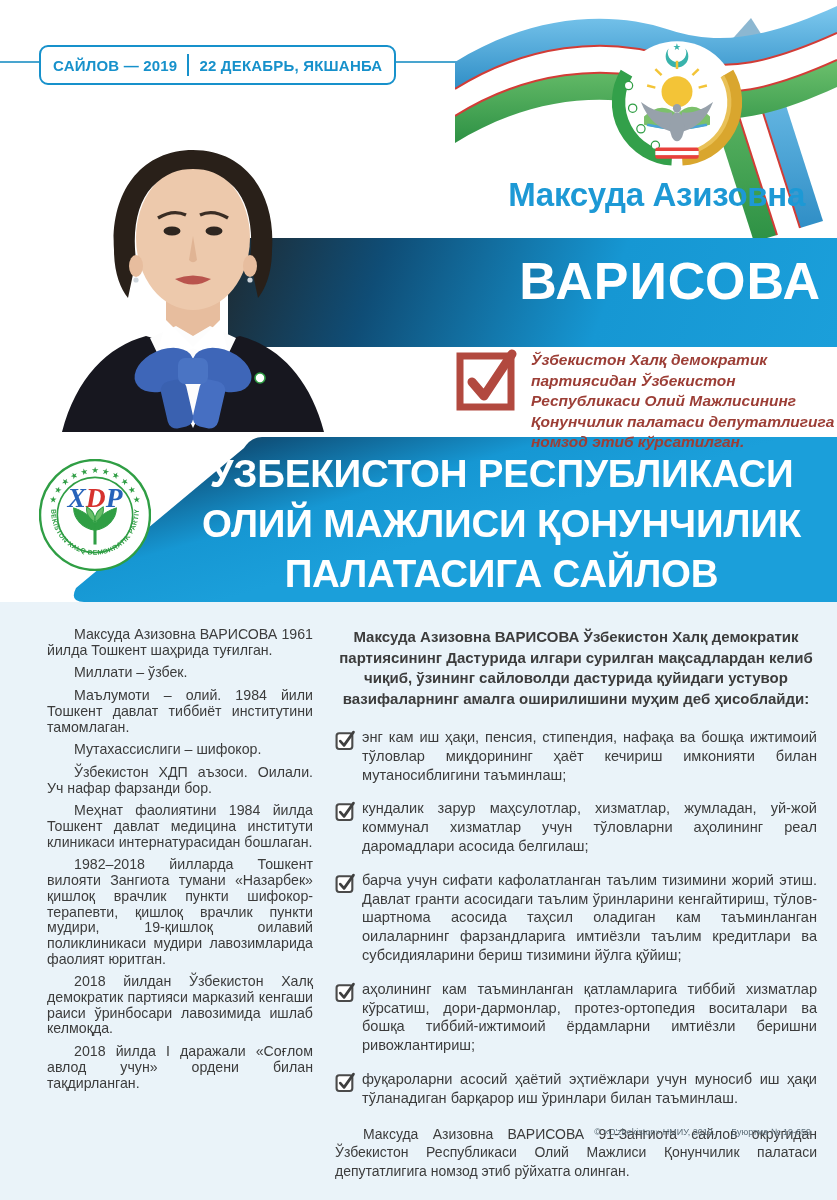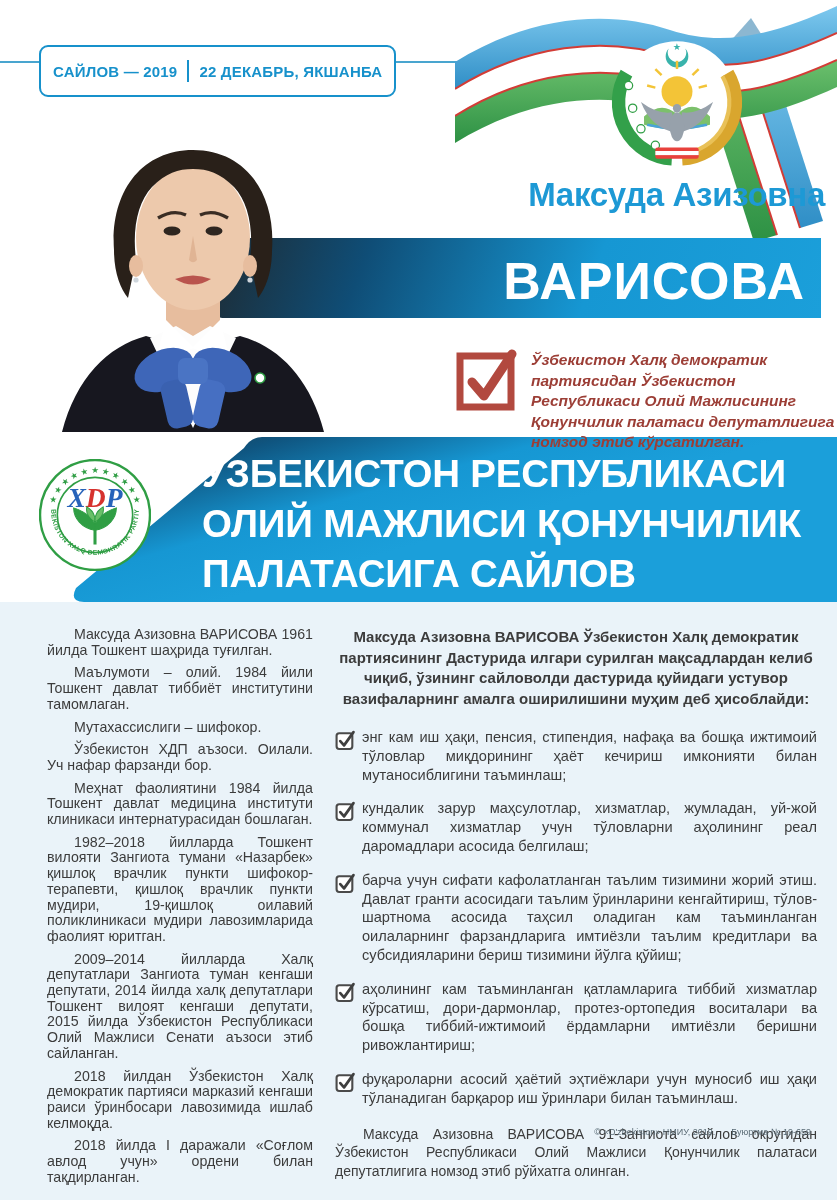--- a/index.html
+++ b/index.html
@@ -6,58 +6,58 @@
   html,body { background:#888; }
   #poster {
     position:relative; width:837px; height:1200px;
     margin:0 auto; background:#ffffff; overflow:hidden;
     font-family:"Liberation Sans", sans-serif; color:#3c3c3c;
   }
   
   .top-rule { position:absolute; left:0; top:61px; width:524px; height:2px; background:#49a5cf; }
   
   .badge {
-    position:absolute; left:39px; top:45px; height:52px;
+    position:absolute; left:39px; top:45px; height:40px;
     display:inline-flex; align-items:center; gap:10px;
     padding:0 12px; background:#fff;
     border:2.5px solid #1791cb; border-radius:9px;
     color:#1791cb; font-weight:bold; font-size:15px; white-space:nowrap;
     letter-spacing:.2px; z-index:7;
   }
   .badge .sep { width:2px; height:22px; background:#1791cb; }
   
   .flag { position:absolute; left:455px; top:0; width:382px; height:248px; z-index:1; }
   .emblem { position:absolute; left:610px; top:34px; width:134px; height:134px; z-index:2; }
   
   .portrait { position:absolute; left:48px; top:110px; width:290px; height:322px; z-index:5; }
   
   .given-names {
-    position:absolute; right:12px; top:176px; z-index:6;
+    position:absolute; right:32px; top:176px; z-index:6;
     font-size:33px; font-weight:bold; color:#1d99d5; letter-spacing:-.3px;
   }
   .surname-banner {
-    position:absolute; left:212px; top:238px; width:609px; height:80px; z-index:4;
+    position:absolute; left:228px; top:238px; width:609px; height:109px; z-index:4;
     background:linear-gradient(110deg,#1e2b33 0%,#0f4d76 25%,#1697d3 62%,#1b9fda 100%);
     border-radius:10px 0 0 10px;
   }
   .surname-banner .surname {
     display:block; text-align:right; padding-right:16px; line-height:87px;
     font-size:52px; font-weight:bold; color:#fff; letter-spacing:1px;
   }
   
   .nom-check { position:absolute; left:455px; top:344px; width:64px; height:70px; z-index:6; }
   .nom-note {
     position:absolute; left:531px; top:350px; width:314px; z-index:6;
     font-size:15.5px; font-weight:bold; font-style:italic;
     color:#9c3e36; line-height:20.5px;
   }
   
   .title-banner-svg { position:absolute; left:0; top:437px; width:837px; height:165px; z-index:2; }
   .title-text {
-    position:absolute; right:36px; top:449px; z-index:3; text-align:left;
+    position:absolute; right:36px; top:449px; z-index:3; text-align:center;
     font-size:38.5px; font-weight:bold; color:#fff; line-height:50px; letter-spacing:-.2px;
     white-space:nowrap;
   }
   .party-logo { position:absolute; left:39px; top:459px; width:112px; height:112px; z-index:4; }
   
   .panel { position:absolute; left:0; top:602px; width:837px; height:598px; background:#eaf3f9; }
   .bio-col {
     position:absolute; left:47px; top:627px; width:266px;
     font-size:14.2px; line-height:15.7px; text-align:justify; color:#3c3c3c;
   }
@@ -254,26 +254,26 @@
       <path d="M55,70 C42,68 34,58 34,48 C46,52 53,58 55,66 Z" fill="#2f9e44" stroke-width="1"></path>
       <path d="M55,70 C68,68 76,58 76,48 C64,52 57,58 55,66 Z" fill="#2f9e44" stroke-width="1"></path>
       <path d="M55,62 C48,58 46,52 47,47 C52,50 55,55 55,60 Z" fill="#6abf69" stroke-width="1"></path>
       <path d="M55,62 C62,58 64,52 63,47 C58,50 55,55 55,60 Z" fill="#6abf69" stroke-width="1"></path>
     </g>
   </svg>
 
   <div class="bio-col">
 
   <p>Максуда Азизовна ВАРИСОВА 1961 йилда Тошкент шаҳрида туғилган.</p>
+      <p>Миллати – ўзбек.</p>
       <p>Маълумоти – олий. 1984 йили Тошкент давлат тиббиёт институтини тамомлаган.</p>
       <p>Мутахассислиги – шифокор.</p>
       <p>Ўзбекистон ХДП аъзоси. Оилали. Уч нафар фарзанди бор.</p>
       <p>Меҳнат фаолиятини 1984 йилда Тошкент давлат медицина институти клиникаси интернатурасидан бошлаган.</p>
       <p>1982–2018 йилларда Тошкент вилояти Зангиота тумани «Назарбек» қишлоқ врачлик пункти шифокор-терапевти, қишлоқ врачлик пункти мудири, 19-қишлоқ оилавий поликлиникаси мудири лавозимларида фаолият юритган.</p>
-      <p>2009–2014 йилларда Халқ депутатлари Зангиота туман кенгаши депутати, 2014 йилда халқ депутатлари Тошкент вилоят кенгаши депутати, 2015 йилда Ўзбекистон Республикаси Олий Мажлиси Сенати аъзоси этиб сайланган.</p>
       <p>2018 йилдан Ўзбекистон Халқ демократик партияси марказий кенгаши раиси ўринбосари лавозимида ишлаб келмоқда.</p>
       <p>2018 йилда I даражали «Соғлом авлод учун» ордени билан тақдирланган.</p>
     </div>
 
   <div class="program-col">
     <div class="program-intro">Максуда Азизовна ВАРИСОВА Ўзбекистон Халқ демократик партиясининг Дастурида илгари сурилган мақсадлардан келиб чиқиб, ўзининг сайловолди дастурида қуйидаги устувор вазифаларнинг амалга оширилишини муҳим деб ҳисоблайди:</div>
     <div>
 
         <div class="bullet">
           <svg width="21" height="21" viewBox="0 0 20 20">

